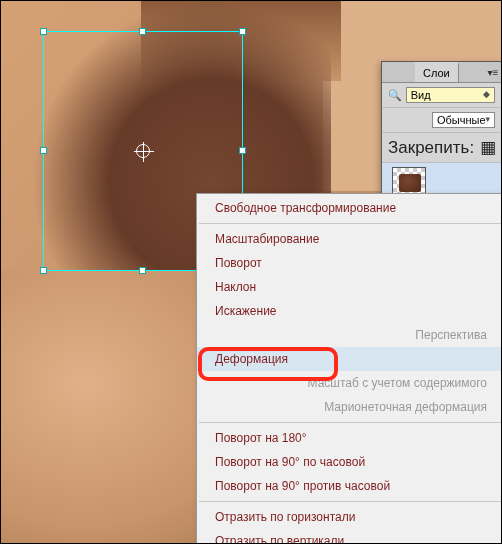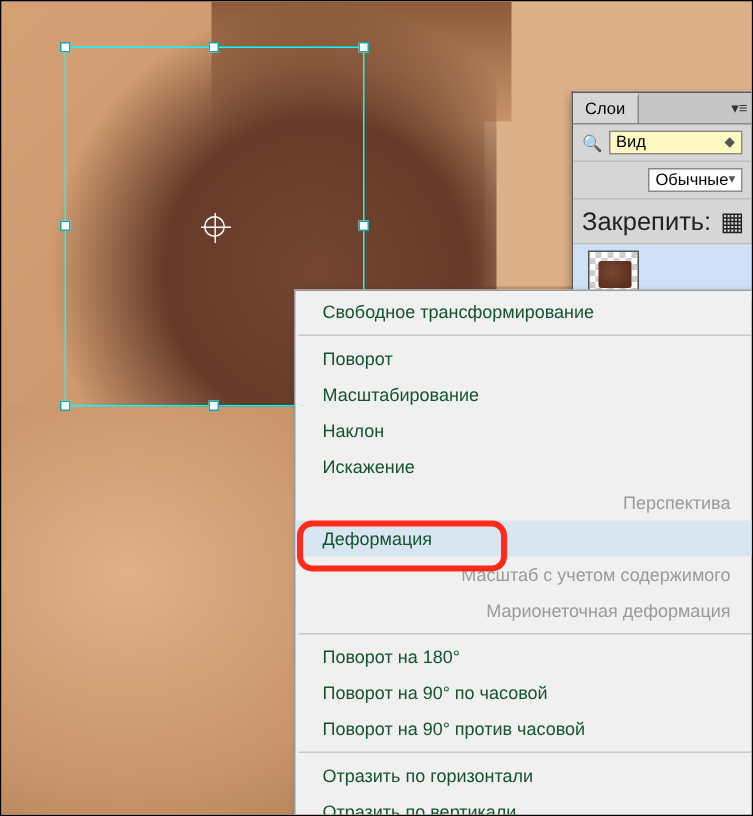--- a/index.html
+++ b/index.html
@@ -77,21 +77,21 @@
   .layers-panel {
     position:absolute;
     right:0; top:60px;
     width:120px;
     background:#d6d6d6;
     border:1px solid #5a5a5a;
     border-right:none;
     box-shadow:-2px 2px 6px rgba(0,0,0,.25);
   }
   .panel-tabs {
-    display:flex; background:#c6c6c6; border-bottom:1px solid #8a8a8a;
+    display:flex; background:#c6c6c6; border-bottom:1px solid #8a8a8a;padding-left:33px;
   }
   .panel-tab {
     padding:3px 8px; font-size:11px; background:#d6d6d6;
     border-right:1px solid #8a8a8a; border-top:2px solid #d6d6d6;
   }
   .panel-tab.active { background:#d6d6d6; }
   .panel-menu {
     margin-left:auto; width:16px; text-align:center; font-size:10px;
     align-self:center; color:#333;
   }
@@ -134,21 +134,21 @@
     left:195px; top:192px;
     width:308px;
     background:#f0f0f0;
     border:1px solid #9a9a9a;
     box-shadow:3px 3px 6px rgba(0,0,0,.3);
     padding:2px 0;
   }
   .menu-item {
     padding:5px 16px 5px 18px;
     font-size:12px;
-    color:#14532d;
+    color:#7f1d1d;
     white-space:nowrap;
   }
   .menu-item.disabled { color:#9a9a9a;text-align:right; }
   .menu-item.hover { background:#d8e6f2; }
   .menu-sep {
     margin:3px 2px;
     border-top:1px solid #c8c8c8;
   }
   .highlight-box {
     position:absolute;
@@ -208,22 +208,22 @@
   <div class="layer-entry">
     <div class="layer-thumb">
       <div class="thumb-inner"></div>
     </div>
   </div>
 </div>
 
 <div class="context-menu">
   <div class="menu-item">Свободное трансформирование</div>
   <div class="menu-sep"></div>
+  <div class="menu-item">Масштабирование</div>
   <div class="menu-item">Поворот</div>
-  <div class="menu-item">Масштабирование</div>
   <div class="menu-item">Наклон</div>
   <div class="menu-item">Искажение</div>
   <div class="menu-item disabled">Перспектива</div>
   <div class="menu-item hover">Деформация</div>
   <div class="menu-item disabled">Масштаб с учетом содержимого</div>
   <div class="menu-item disabled">Марионеточная деформация</div>
   <div class="menu-sep"></div>
   <div class="menu-item">Поворот на 180°</div>
   <div class="menu-item">Поворот на 90° по часовой</div>
   <div class="menu-item">Поворот на 90° против часовой</div>

